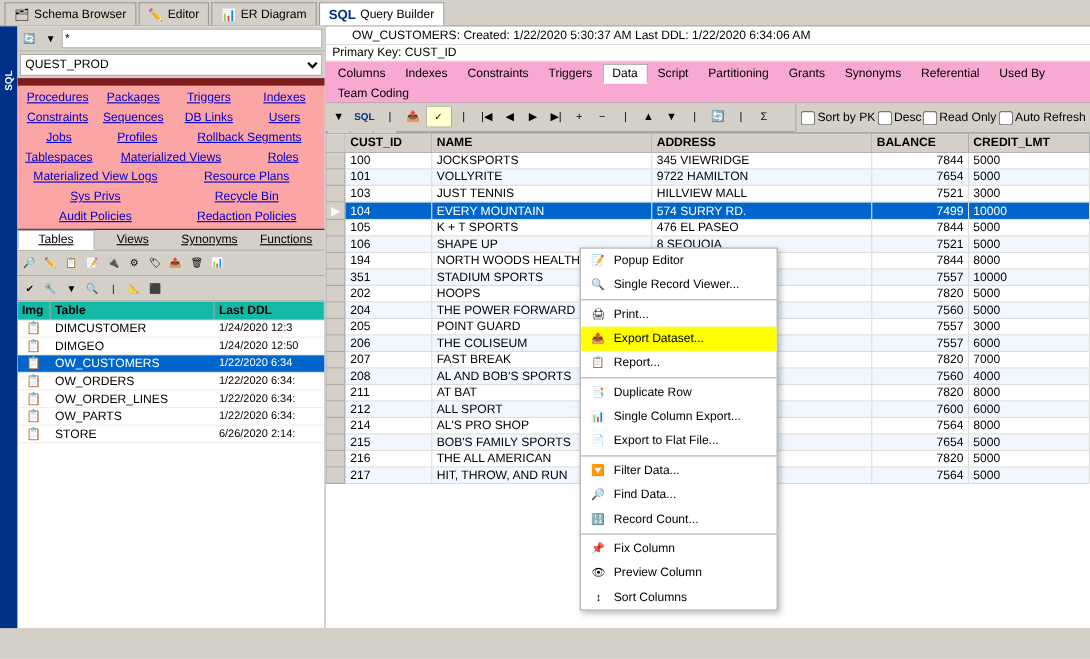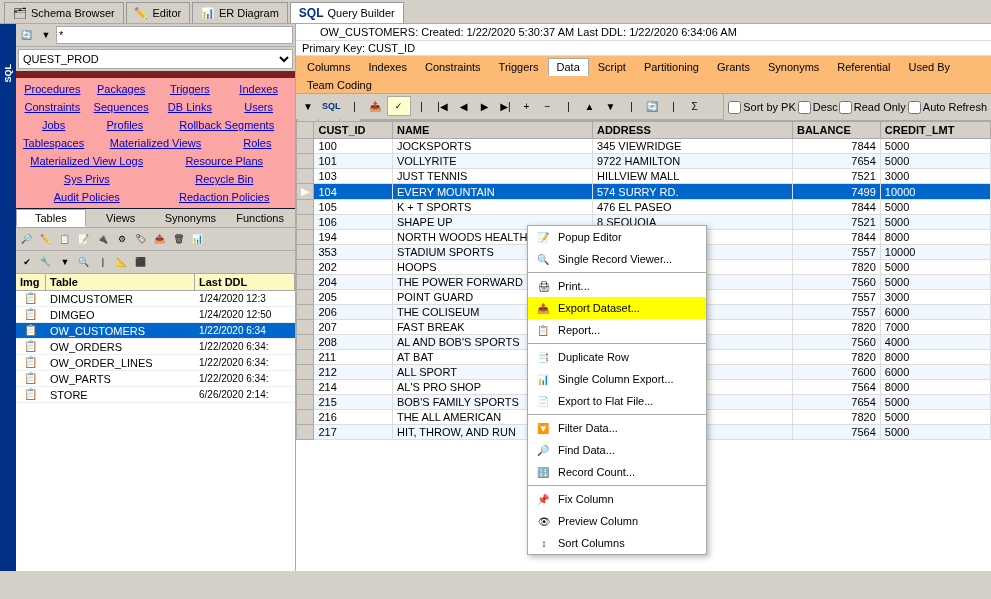--- a/index.html
+++ b/index.html
@@ -21,21 +21,21 @@
     
     .nav-menu { background: #fca5a5; padding: 2px; border-bottom: 1px solid #0f172a; }
     .nav-row { display: flex; gap: 0; }
     .nav-item { flex: 1; text-align: center; padding: 2px 4px; color: #0000cc; text-decoration: underline; cursor: pointer; font-size: 11px; border: 1px solid transparent; white-space: nowrap; }
 
     
     .sql-side { width: 16px; background: #003087; display: flex; flex-direction: column; align-items: center; padding-top: 40px; }
     .sql-text { color: white; font-size: 9px; font-weight: bold; writing-mode: vertical-rl; transform: rotate(180deg); }
 
     
-    .tabs-nav { display: flex; background: #fdba74; border-bottom: 1px solid #aaa; padding: 2px 2px 0; flex-wrap: wrap; text-align: right; }
+    .tabs-nav { display: flex; background: #f9a8d4; border-bottom: 1px solid #aaa; padding: 2px 2px 0; flex-wrap: wrap; text-align: right; }
     .tab-item { padding: 2px 8px; cursor: pointer; border: 1px solid transparent; border-bottom: none; font-size: 11px; }
     .tab-item.active { background: #fff; border: 1px solid #aaa; border-bottom: 1px solid white; }
 
     
     .right-panel { flex: 1; display: flex; flex-direction: column; overflow: hidden; }
     .info-bar { background: #fff; padding: 2px 24px; border-bottom: 1px solid #ddd; font-size: 11px; }
     .pk-bar { background: #fff; padding: 1px 6px; border-bottom: 1px solid #ddd; font-size: 11px; }
 
     .data-toolbar { display: flex; align-items: center; background: #d4d0c8; padding: 2px; border-bottom: 1px solid #aaa; gap: 1px; height: 26px; flex-wrap: wrap; }
     .data-toolbar-btn { height: 20px; min-width: 20px; padding: 0 2px; display: flex; align-items: center; justify-content: center; background: #d4d0c8; border: 1px solid transparent; cursor: pointer; font-size: 10px; }
@@ -48,26 +48,26 @@
     .data-table-wrap { flex: 1; overflow: auto; background: #fff; }
     .data-table { border-collapse: collapse; width: 100%; font-size: 11px; }
     .data-table th { background: #d4d0c8; border: 1px solid #aaa; padding: 2px 4px; text-align: left; font-weight: bold; position: sticky; top: 0; white-space: nowrap; }
     .data-table td { border: 1px solid #ddd; padding: 1px 4px; white-space: nowrap; }
     .data-table tr:nth-child(even) td { background: #f0f7ff; }
     .data-table tr:nth-child(odd) td { background: #fff; }
     .data-table tr.selected td { background: #0066cc; color: white; }
     .row-indicator { width: 14px; background: #d4d0c8 !important; border: 1px solid #aaa !important; text-align: center; }
 
     
-    .object-tabs { display: flex; background: #d4d0c8; border-bottom: 1px solid #aaa; }
+    .object-tabs { display: flex; background: #d4d0c8; border-bottom: 1px solid #aaa; text-decoration: underline; }
     .object-tab { flex: 1; text-align: center; padding: 2px; cursor: pointer; border: 1px solid transparent; font-size: 11px; }
     .object-tab.active { background: #fff; border: 1px solid #aaa; border-bottom: 1px solid white; }
 
     .table-list { flex: 1; overflow: auto; }
-    .table-list-header { display: flex; background: #fef9c3; border-bottom: 1px solid #aaa; }
+    .table-list-header { display: flex; background: #14b8a6; border-bottom: 1px solid #aaa; }
     .table-list-col { padding: 2px 4px; border-right: 1px solid #aaa; font-weight: bold; font-size: 11px; cursor: pointer; }
     .table-list-col.img-col { width: 30px; }
     .table-list-col.table-col { flex: 1; }
     .table-list-col.date-col { width: 100px; }
 
     .table-row { display: flex; align-items: center; border-bottom: 1px solid #eee; cursor: pointer; }
     .table-row.selected { background: #0066cc; color: white; }
     .table-cell { padding: 1px 4px; font-size: 11px; overflow: hidden; }
     .table-cell.img-col { width: 30px; display: flex; align-items: center; justify-content: center; }
     .table-cell.table-col { flex: 1; }
@@ -374,21 +374,21 @@
             <tr>
     <td class="row-indicator"></td>
     <td>194</td>
     <td>NORTH WOODS HEALTH A</td>
     <td>8 LONE PINE WAY</td>
     <td class="balance-col">7844</td>
     <td class="credit-col">8000</td>
   </tr>
             <tr>
     <td class="row-indicator"></td>
-    <td>353</td>
+    <td>351</td>
     <td>STADIUM SPORTS</td>
     <td>7 IRVING PL.</td>
     <td class="balance-col">7557</td>
     <td class="credit-col">10000</td>
   </tr>
             <tr>
     <td class="row-indicator"></td>
     <td>202</td>
     <td>HOOPS</td>
     <td>345 ADAMS AVE.</td>

